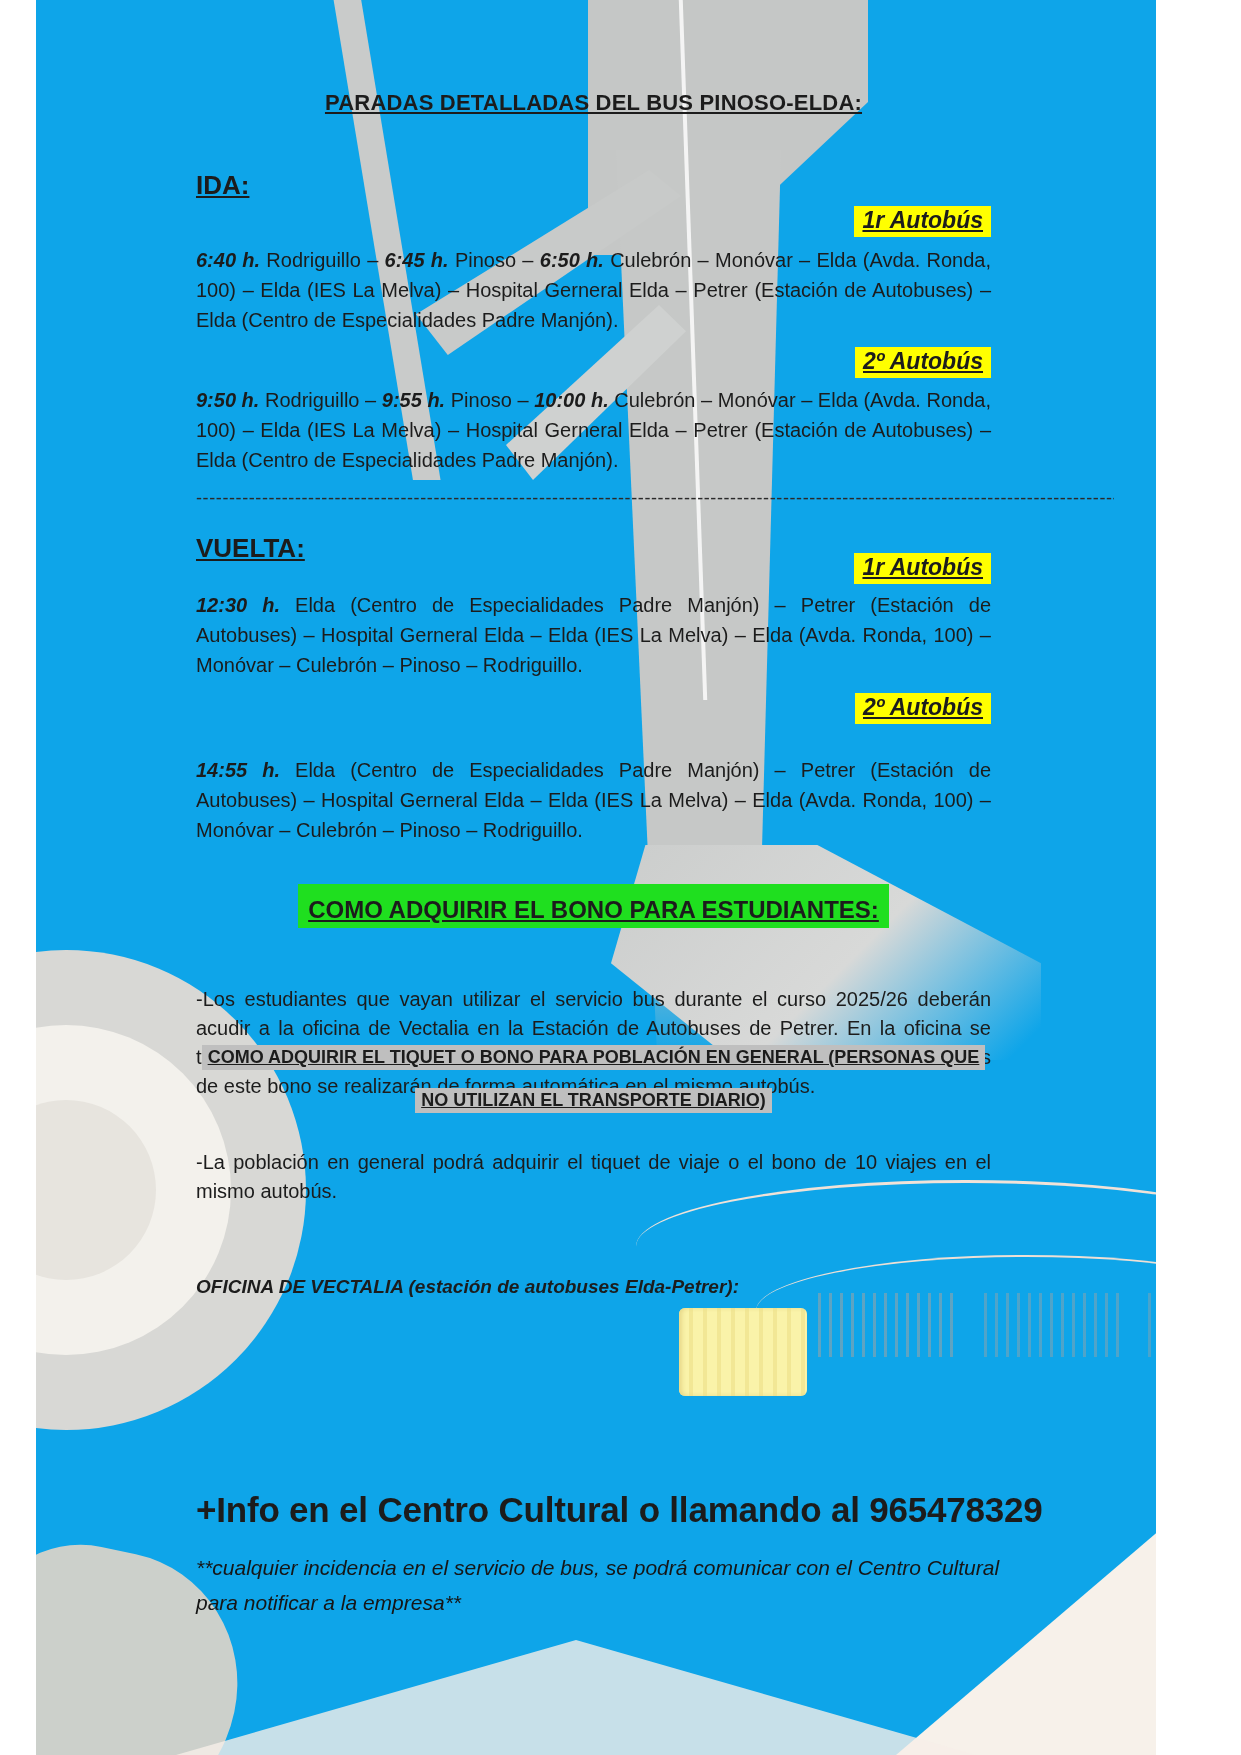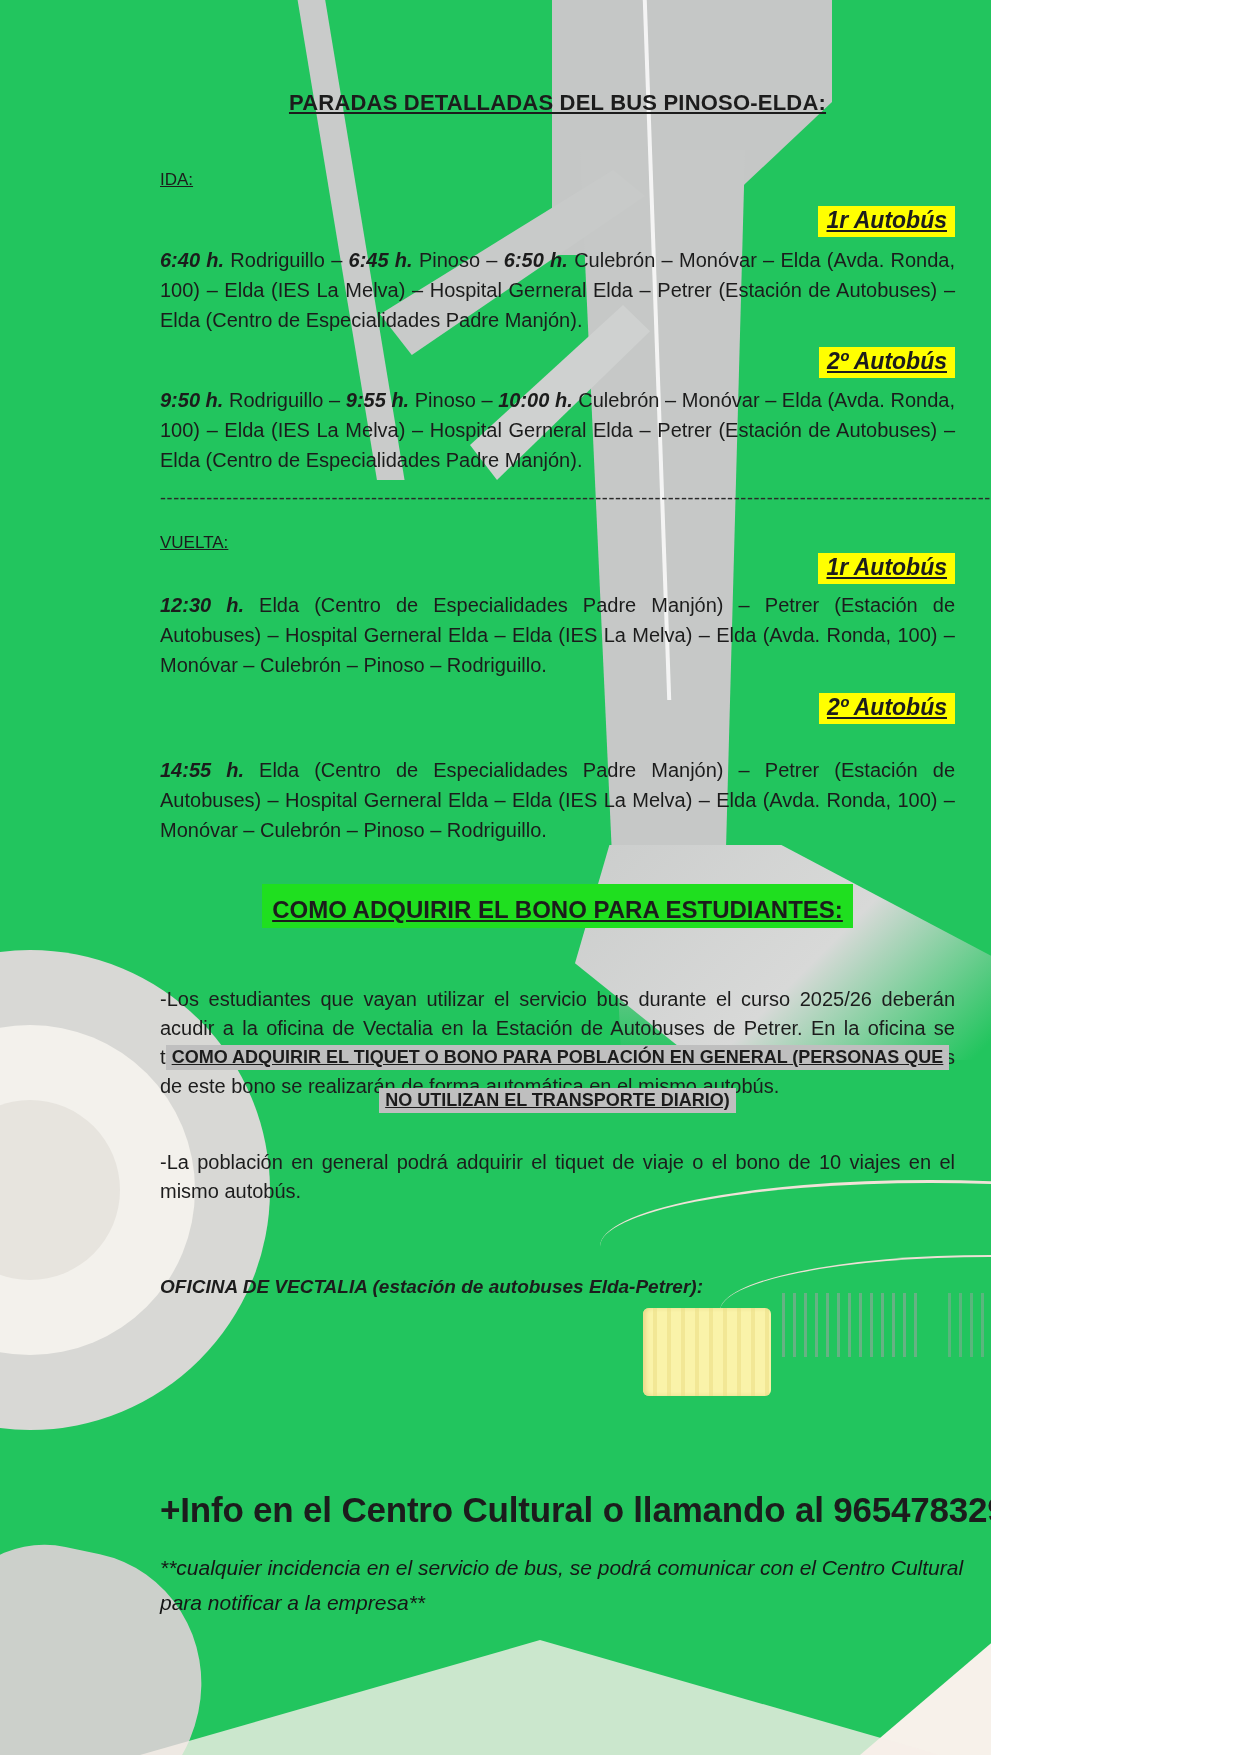--- a/index.html
+++ b/index.html
@@ -1,17 +1,17 @@
 <!DOCTYPE html>
 <html><head>
 <meta charset="utf-8">
 <style>
   html,body{margin:0;padding:0;background:#ffffff;}
-  .page{position:relative;width:991px;height:1755px;overflow:hidden;
-        background:#22c55e;font-family:"Liberation Sans",sans-serif;color:#1c1c1c;}
+  .page{position:relative;width:1120px;height:1755px;overflow:hidden;
+        background:#0ea5e9;font-family:"Liberation Sans",sans-serif;color:#1c1c1c;margin-left:36px;}
   
   .bg{position:absolute;z-index:0;}
   .bg-thinbar{left:293px;top:0;width:115px;height:480px;background:#c9cbca;
       clip-path:polygon(4% 0,28% 0,97% 100%,73% 100%);}
   .bg-pillartop{left:552px;top:0;width:280px;height:255px;background:#c5c7c6;
       clip-path:polygon(0 0,100% 0,100% 40%,42% 100%,0 100%);}
   .bg-pillar{left:580px;top:150px;width:165px;height:910px;
       background:linear-gradient(#c6c8c7 80%,rgba(198,200,199,0));
       clip-path:polygon(0 0,100% 0,85% 100%,25% 100%);}
   .bg-pillar-sliver{left:655px;top:0;width:4px;height:700px;background:rgba(255,255,255,.8);
@@ -39,21 +39,21 @@
       background:repeating-linear-gradient(90deg,#9fa3a3 0 3px,rgba(255,255,255,0) 3px 11px);}
   .bg-stripes.s1{left:782px;} .bg-stripes.s2{left:948px;opacity:.45;} .bg-stripes.s3{left:1112px;opacity:.4;}
   .bg-wedge-br{left:860px;top:1430px;width:381px;height:325px;background:#f7f1ea;
       clip-path:polygon(100% 0,100% 100%,0 100%);}
   .bg-wedge-b{left:140px;top:1640px;width:800px;height:115px;background:#f6efe9;
       clip-path:polygon(0 100%,50% 0,100% 100%);opacity:.8;}
   
   .c{position:absolute;z-index:1;left:160px;width:795px;}
   .doc-title{top:90px;text-align:center;font-size:22px;font-weight:bold;
       text-decoration:underline;letter-spacing:.2px;}
-  .side-heading{font-size:17px;font-weight:normal;text-decoration:underline;}
+  .side-heading{font-size:26px;font-weight:bold;text-decoration:underline;}
   .ida-h{top:170px;} .vuelta-h{top:533px;}
   .bus-label-row{text-align:right;}
   .bus-label{display:inline-block;font-size:23px;font-weight:bold;font-style:italic;
       text-decoration:underline;padding:1px 8px 3px;}
   .b1i{top:206px;} .p1i{top:245px;} .b2i{top:347px;} .p2i{top:385px;}
   .b1v{top:553px;} .p1v{top:590px;} .b2v{top:693px;} .p2v{top:755px;}
   .route{font-size:20px;line-height:30px;text-align:justify;}
   .seg-time{font-weight:bold;font-style:italic;}
   .dashes{top:488px;width:918px;font-size:18px;letter-spacing:.6px;white-space:nowrap;
       overflow:hidden;color:#2a2a2a;}

